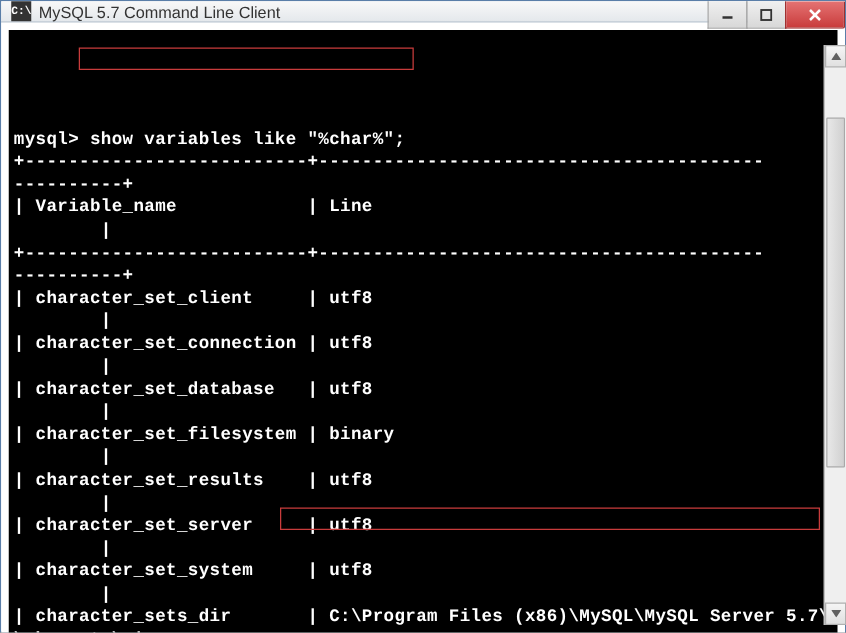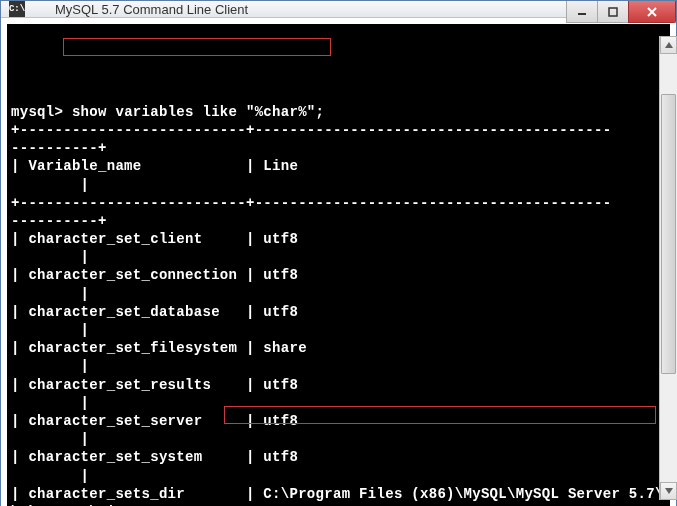--- a/index.html
+++ b/index.html
@@ -38,21 +38,20 @@
     align-items: center;
     justify-content: center;
     color: #fff;
     font-size: 9px;
     font-weight: bold;
   }
   .titlebar-title {
     font-family: 'Segoe UI', Tahoma, sans-serif;
     font-size: 13px;
     color: #333;
-    margin-left: 24px;
   }
   .winbtns {
     position: absolute;
     right: 0;
     top: 0;
     display: flex;
     height: 22px;
   }
   .winbtn {
     width: 32px;
@@ -175,21 +174,21 @@
 <span>| Variable_name</span>            <span>| Line</span>
 <span>        |</span>
 <span>+--------------------------+-----------------------------------------</span>
 <span>----------+</span>
 <span>| character_set_client    </span> <span>| utf8</span>
 <span>        |</span>
 <span>| character_set_connection</span> <span>| utf8</span>
 <span>        |</span>
 <span>| character_set_database  </span> <span>| utf8</span>
 <span>        |</span>
-<span>| character_set_filesystem</span> <span>| share</span>
+<span>| character_set_filesystem</span> <span>| binary</span>
 <span>        |</span>
 <span>| character_set_results   </span> <span>| utf8</span>
 <span>        |</span>
 <span>| character_set_server    </span> <span>| utf8</span>
 <span>        |</span>
 <span>| character_set_system    </span> <span>| utf8</span>
 <span>        |</span>
 <span>| character_sets_dir      </span> <span>| C:\Program Files (x86)\MySQL\MySQL Server 5.7\share</span>
 <span>\charsets\ |</span>
 

